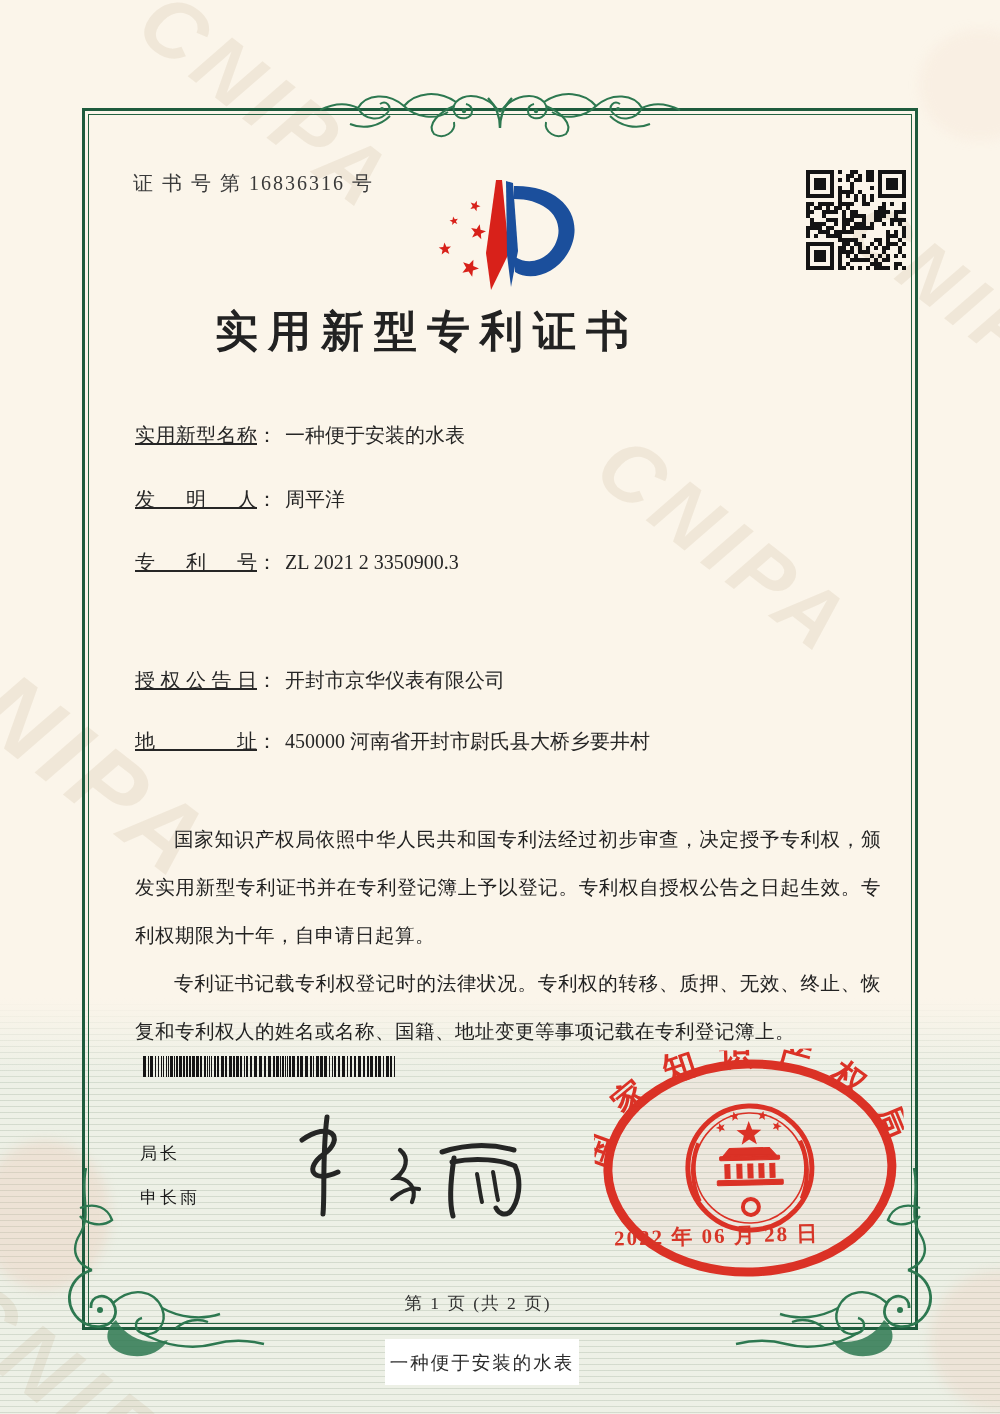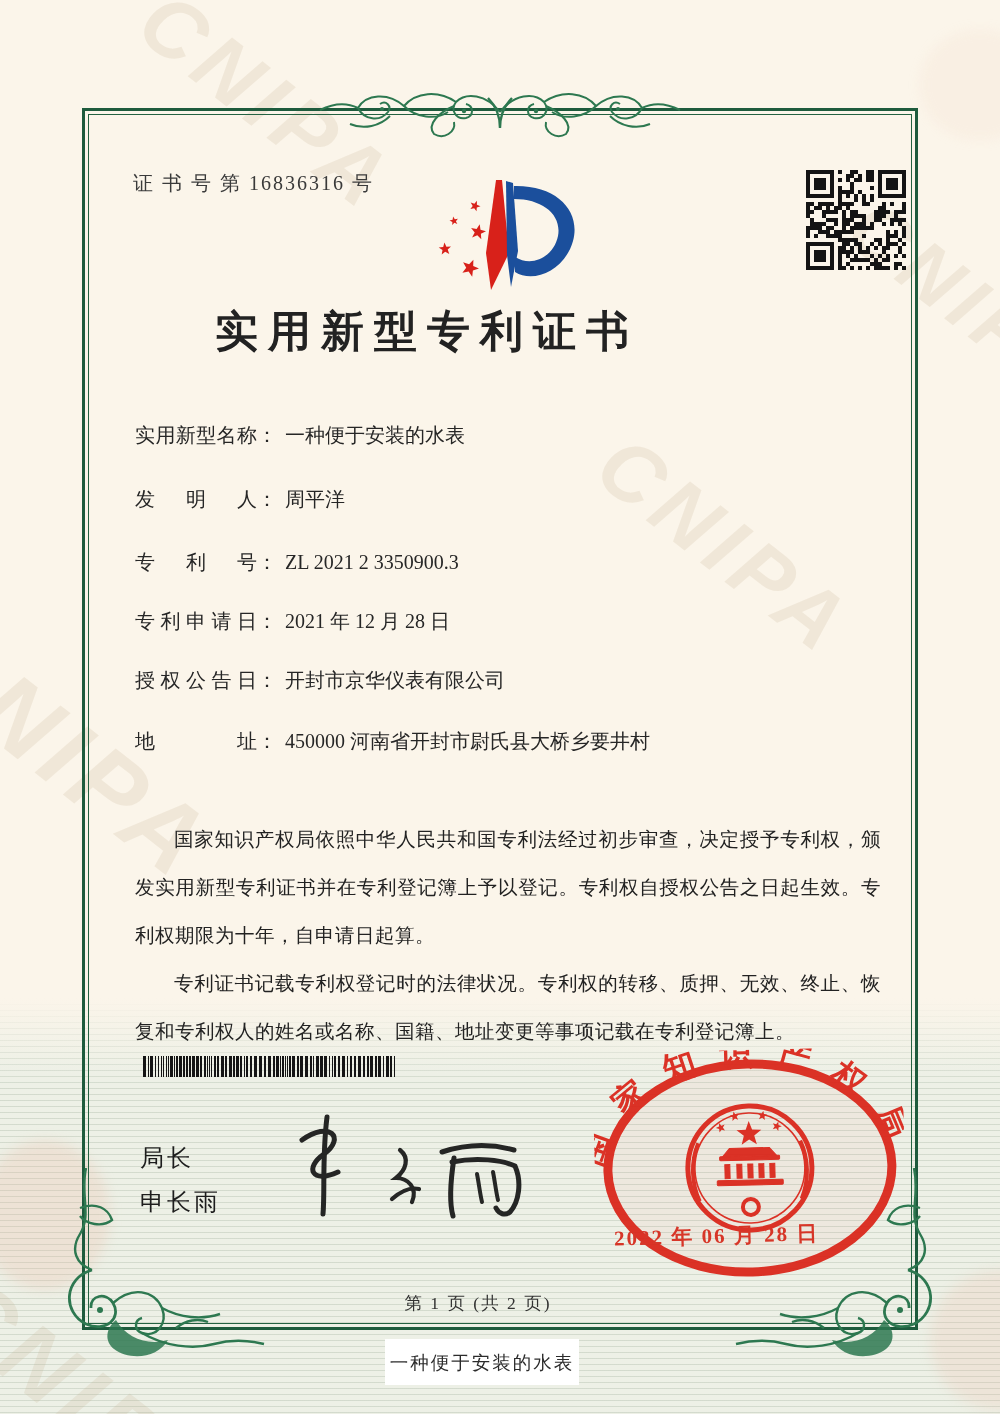--- a/index.html
+++ b/index.html
@@ -25,32 +25,32 @@
   .frame{left:82px;top:108px;right:82px;bottom:84px;border:3px solid #1e5b3d;z-index:3;}
   .frame::after{content:"";position:absolute;inset:3px;border:1.5px solid #246242;}
 
   .orn{z-index:4;}
 
   .cert-no{left:133px;top:170px;font-size:20px;letter-spacing:2px;color:#3a3a3a;z-index:5;}
   .title{left:0;top:303px;width:854px;text-align:center;font-size:43px;font-weight:700;
          letter-spacing:10px;color:#222;z-index:5;}
 
   .field-row{left:135px;z-index:5;font-size:20px;white-space:nowrap;}
-  .field-row .lbl{display:inline-block;width:122px;text-align:justify;text-align-last:justify;vertical-align:top;}
+  .field-row .lbl{display:inline-block;width:122px;text-align:justify;text-align-last:justify;vertical-align:top;text-decoration:underline;}
   .field-row .colon{margin-right:8px;}
   .grant2{position:absolute;left:380px;top:0;white-space:nowrap;}
 
   .paras{left:135px;top:816px;width:746px;z-index:5;font-size:19.5px;line-height:48px;
          letter-spacing:.5px;text-align:justify;color:#222;}
   .paras p{margin:0;text-indent:2em;}
 
   .barcode{left:143px;top:1056px;width:258px;height:21px;z-index:5;font-size:0;}
   .barcode i{display:inline-block;height:100%;background:#151515;}
 
-  .director{left:140px;z-index:5;font-size:24px;letter-spacing:3px;color:#1d1d1d;}
+  .director{left:140px;z-index:5;font-size:17px;letter-spacing:3px;color:#1d1d1d;}
   .sig{left:272px;top:1102px;z-index:5;}
 
   .seal{left:595px;top:1050px;z-index:6;opacity:.93;transform:rotate(-1.5deg);}
 
   .page-info{left:-22px;top:1291px;width:1000px;text-align:center;font-size:17.5px;
              letter-spacing:2px;color:#333;z-index:5;}
   .footer-note{left:385px;top:1339px;width:194px;height:46px;background:#fff;z-index:5;
                display:flex;align-items:center;justify-content:center;font-size:18.5px;
                letter-spacing:2px;color:#2b2b2b;}
 </style>
@@ -377,23 +377,20 @@
 
   <div class="abs field-row" style="top:422px">
     <span class="lbl">实用新型名称</span><span class="colon">：</span><span class="val">一种便于安装的水表</span>
   </div>
   <div class="abs field-row" style="top:486px">
     <span class="lbl">发明人</span><span class="colon">：</span><span class="val">周平洋</span>
   </div>
   <div class="abs field-row" style="top:549px">
     <span class="lbl">专利号</span><span class="colon">：</span><span class="val">ZL 2021 2 3350900.3</span>
   </div>
-  <div class="abs field-row" style="top:608px">
-    <span class="lbl">专利申请日</span><span class="colon">：</span><span class="val">2021 年 12 月 28 日</span>
-  </div>
   <div class="abs field-row" style="top:667px">
     <span class="lbl">授权公告日</span><span class="colon">：</span><span class="val">开封市京华仪表有限公司</span>
   </div>
   <div class="abs field-row" style="top:728px">
     <span class="lbl">地址</span><span class="colon">：</span><span class="val">450000 河南省开封市尉氏县大桥乡要井村</span>
   </div>
 
 
   <div class="abs paras">
     <p>国家知识产权局依照中华人民共和国专利法经过初步审查，决定授予专利权，颁发实用新型专利证书并在专利登记簿上予以登记。专利权自授权公告之日起生效。专利权期限为十年，自申请日起算。</p>

